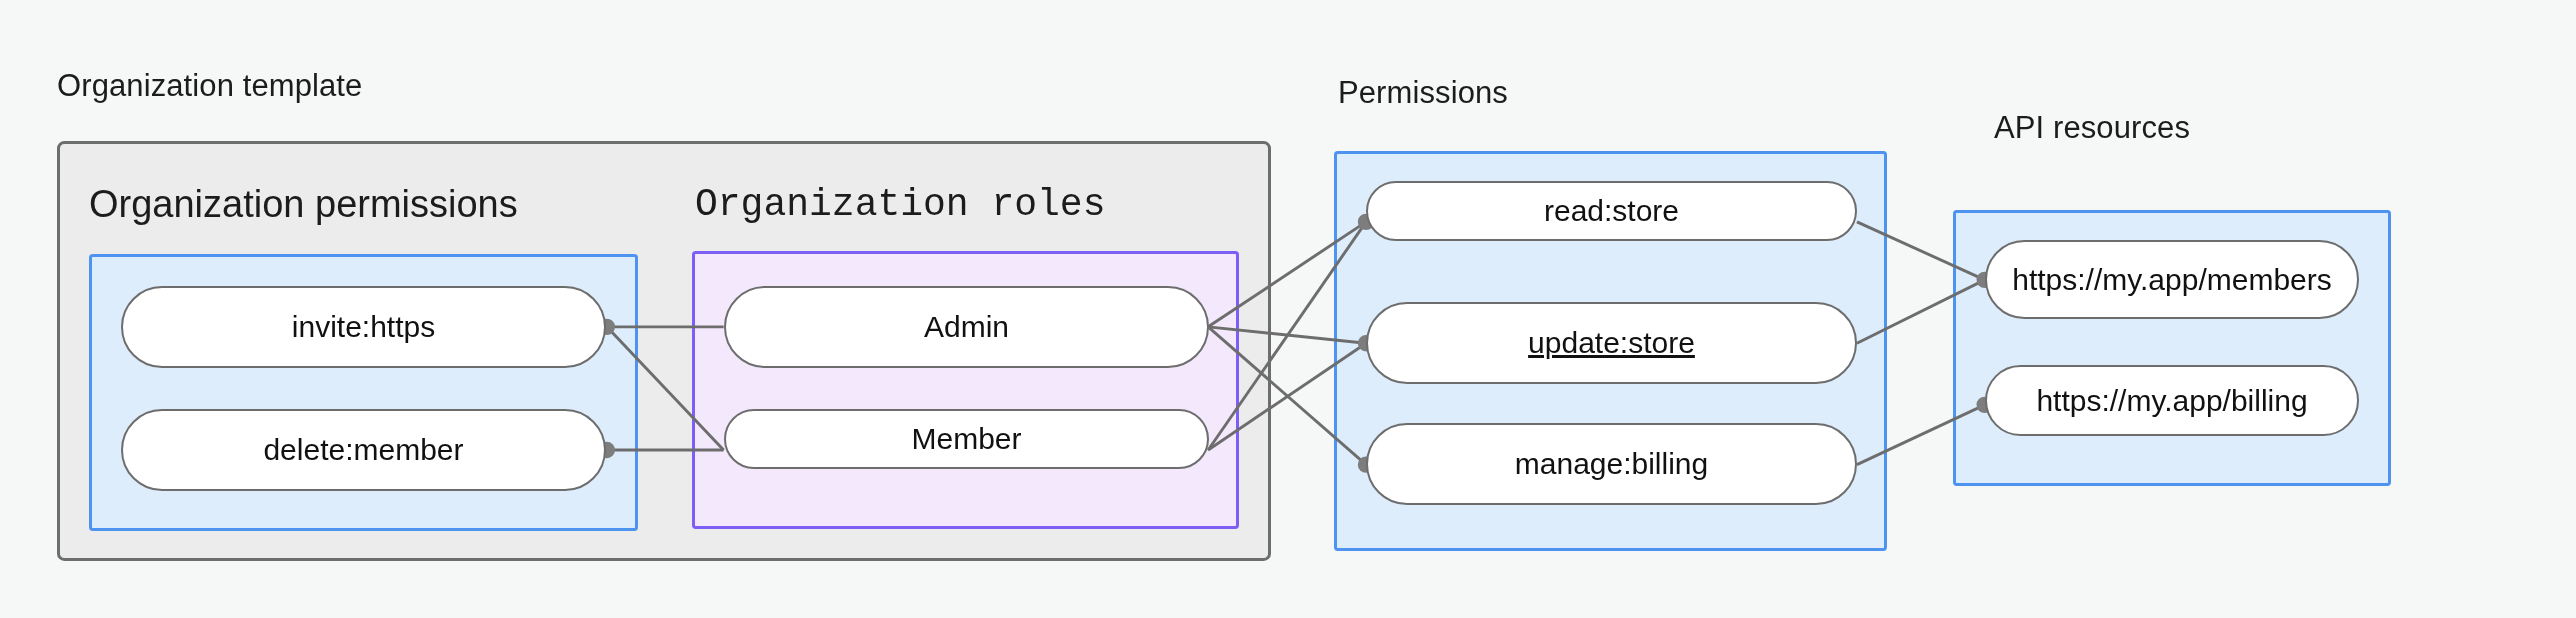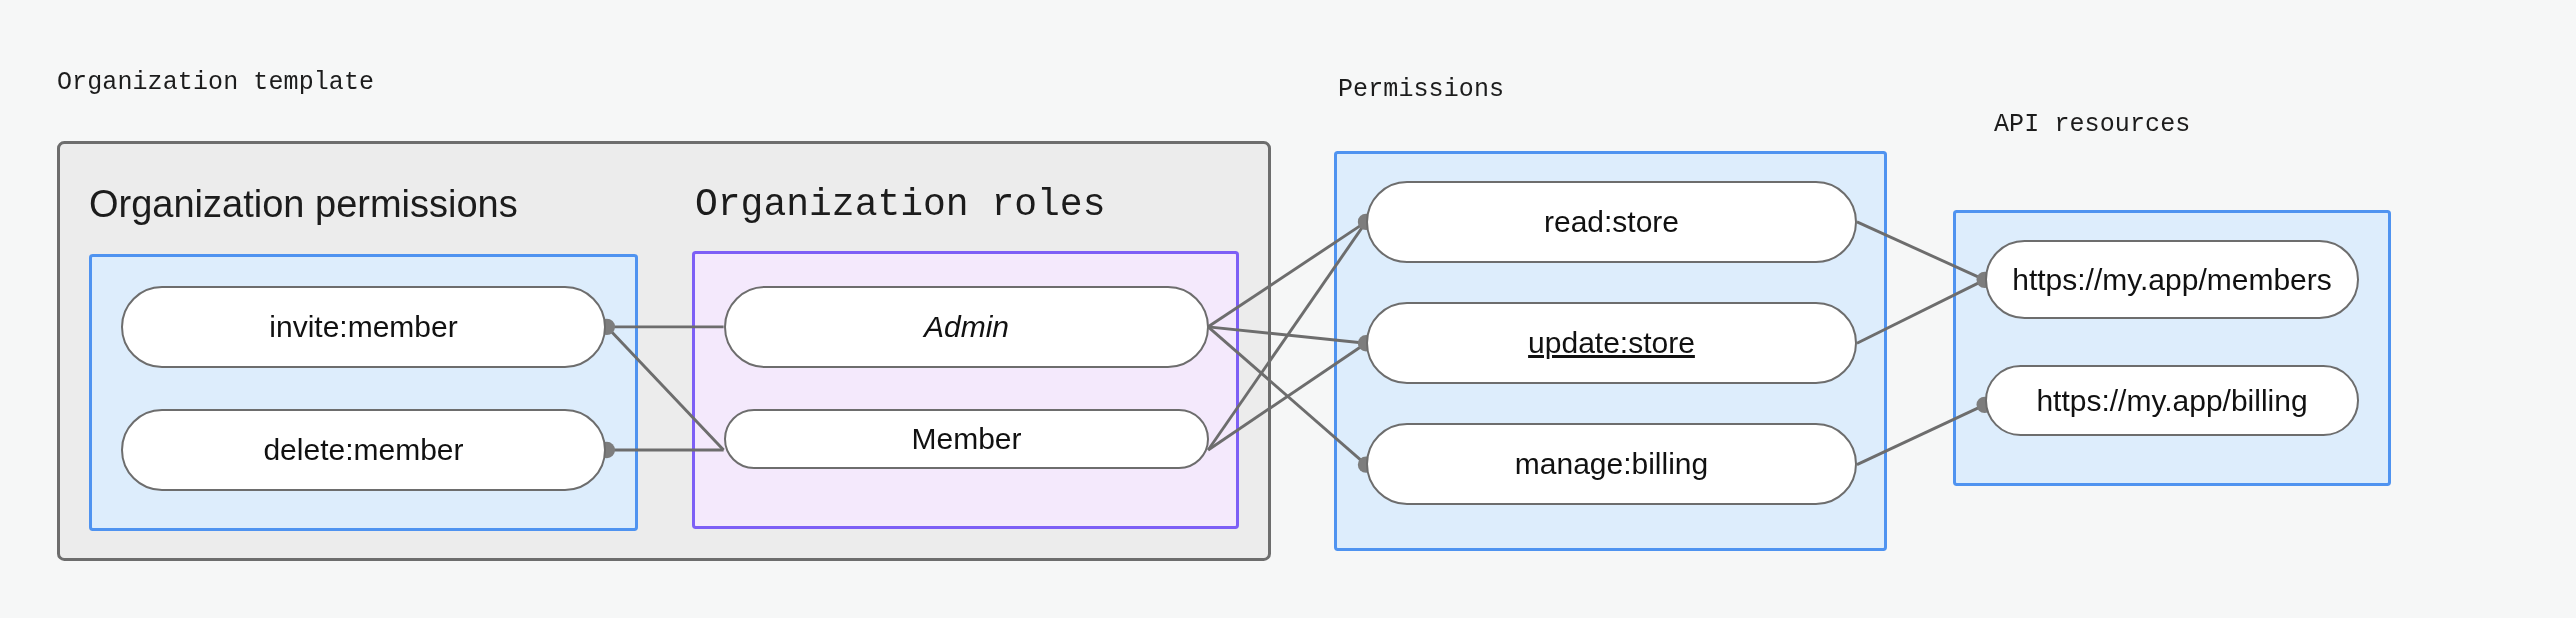--- a/index.html
+++ b/index.html
@@ -8,25 +8,24 @@
     background:#f6f7f7;
     font-family:"Liberation Sans", sans-serif;
     overflow:hidden;
     position:relative;
   }
   #canvas{position:absolute;inset:0;}
 
   
   .grp-title{
     position:absolute;
-    font-size:25px;
+    font-size:31px;
     color:#1c1c1c;
     white-space:nowrap;
     letter-spacing:0.1px;
-    font-family:Liberation Mono, monospace;
   }
 
   
   .outer-box{
     position:absolute;
     box-sizing:border-box;
     background:#ececec;
     border:3.7px solid #6d6d6d;
     border-radius:7.3px;
   }
@@ -100,32 +99,32 @@
       <circle cx="665" cy="493" r="9"></circle>
       <circle cx="1497" cy="243" r="9"></circle>
       <circle cx="1497" cy="376" r="9"></circle>
       <circle cx="1497" cy="509" r="9"></circle>
       <circle cx="2175" cy="306.5" r="9"></circle>
       <circle cx="2175" cy="443.5" r="9"></circle>
     </svg>
 
   <div id="nodes">
       <div class="node" style="left: 121px; top: 286px; width: 485px; height: 82px;">
-        <span>invite:member</span>
+        <span>invite:https</span>
       </div>
       <div class="node" style="left: 121px; top: 409px; width: 485px; height: 82px; text-align: right;">
         <span>delete:member</span>
       </div>
-      <div class="node" style="left: 724px; top: 286px; width: 485px; height: 82px; font-style: italic;">
+      <div class="node" style="left: 724px; top: 286px; width: 485px; height: 82px;">
         <span>Admin</span>
       </div>
       <div class="node" style="left: 724px; top: 409px; width: 485px; height: 60px;">
         <span>Member</span>
       </div>
-      <div class="node" style="left: 1366px; top: 181px; width: 491px; height: 82px; justify-content: center;">
+      <div class="node" style="left: 1366px; top: 181px; width: 491px; height: 60px; justify-content: center;">
         <span>read:store</span>
       </div>
       <div class="node" style="left: 1366px; top: 302px; width: 491px; height: 82px; text-decoration: underline;">
         <span>update:store</span>
       </div>
       <div class="node" style="left: 1366px; top: 423px; width: 491px; height: 82px;">
         <span>manage:billing</span>
       </div>
       <div class="node" style="left: 1985px; top: 240px; width: 374px; height: 79px;">
         <span>https://my.app/members</span>

